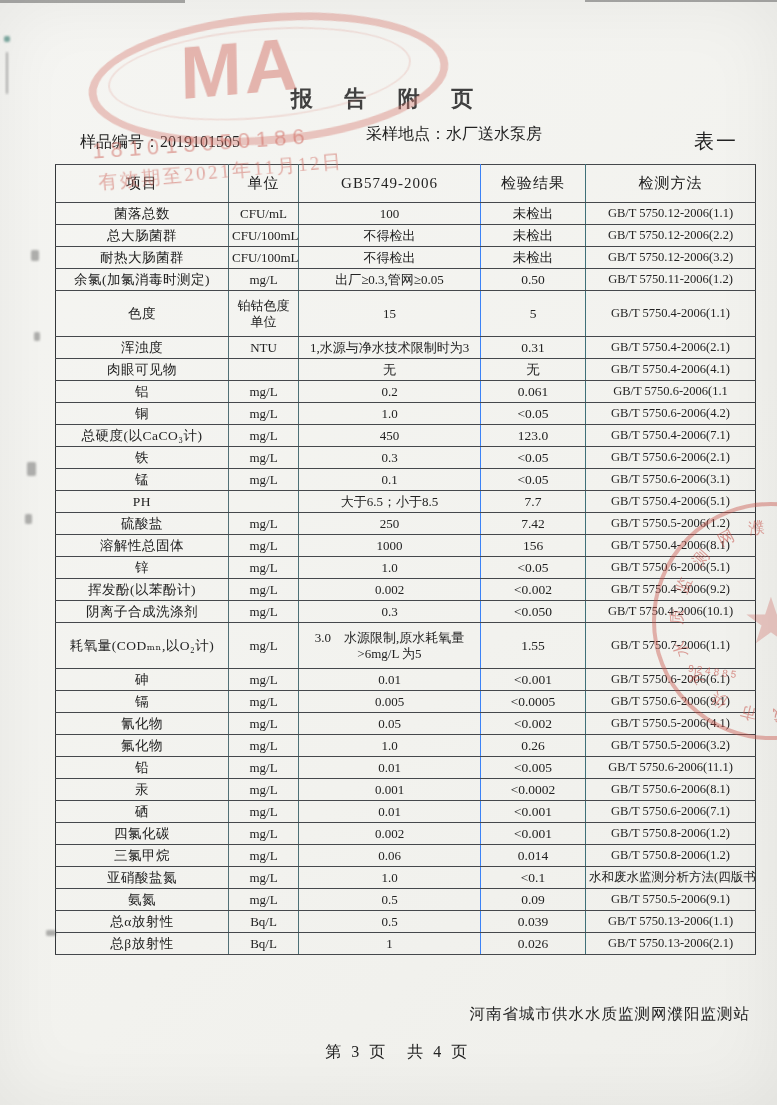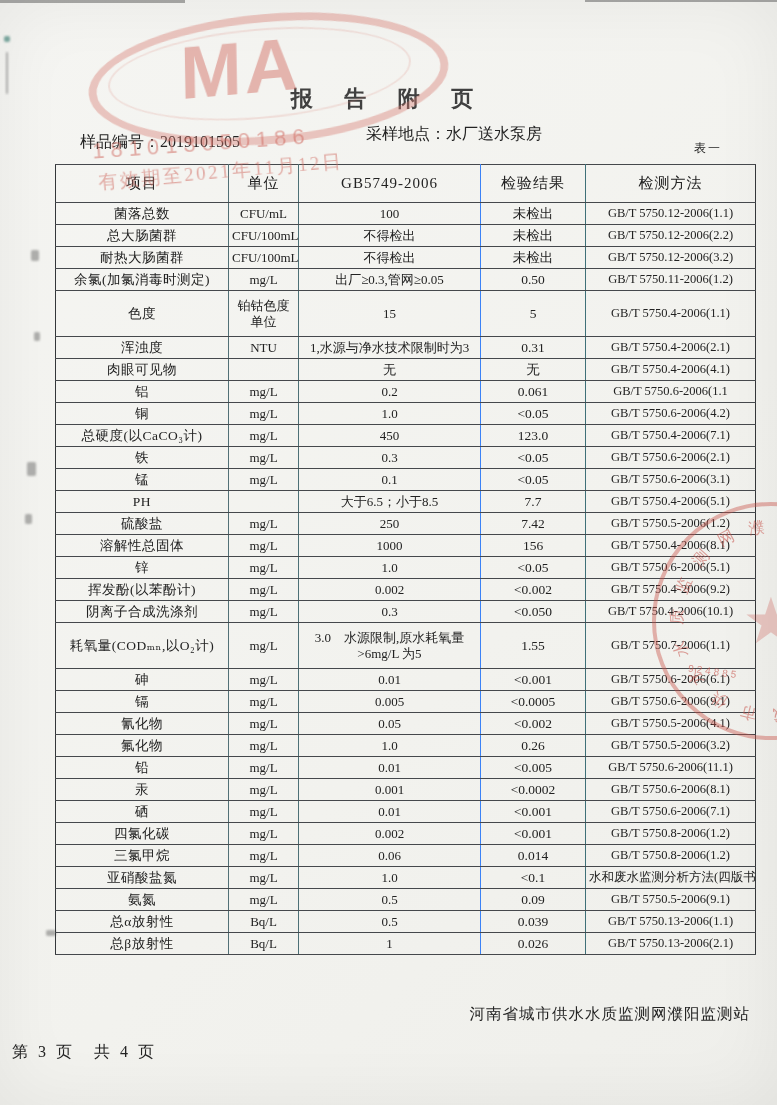--- a/index.html
+++ b/index.html
@@ -10,21 +10,21 @@
     font-family:"Liberation Serif","DejaVu Serif",serif;
     color:#232323;
   }
   
   .title{
     position:absolute;top:84px;left:0;width:100%;text-align:center;
     font-size:22px;font-weight:bold;letter-spacing:13px;color:#404040;
   }
   .info-sample{position:absolute;left:80px;top:132px;font-size:16px;}
   .info-loc{position:absolute;left:366px;top:124px;font-size:16px;}
-  .info-tag{position:absolute;left:694px;top:140px;font-size:12px;letter-spacing:2px;}
+  .info-tag{position:absolute;left:694px;top:128px;font-size:20px;letter-spacing:2px;}
   
   .tblwrap{position:absolute;left:55px;top:152px;width:700px;z-index:2;}
   table{border-collapse:collapse;width:700px;table-layout:fixed;background:transparent;margin-top:12px;}
   th,td{
     border-top:1px solid #45484c;border-bottom:1px solid #45484c;
     text-align:center;vertical-align:middle;padding:0 3px;line-height:1.18;
     color:#222;font-weight:normal;overflow:hidden;
   }
   table{border:1.5px solid #34373a;}
   col.w0{width:173px;}col.w1{width:70px;}col.w2{width:182px;}col.w3{width:105px;}col.w4{width:170px;}
@@ -80,21 +80,21 @@
     position:absolute;left:50%;top:50%;transform:translate(-50%,-50%);
     font-size:64px;color:rgba(201,80,72,0.28);
   }
   .seal-num{
     position:absolute;left:688px;top:666px;z-index:6;font-size:10px;
     letter-spacing:3px;color:rgba(198,78,70,0.6);transform:rotate(8deg);
     font-family:"Liberation Sans","DejaVu Sans",sans-serif;
   }
   
   .footer-org{position:absolute;right:27px;top:1004px;font-size:15.5px;letter-spacing:1px;}
-  .page-ind{position:absolute;left:12px;width:60%;text-align:left;top:1042px;font-size:16px;letter-spacing:3px;}
+  .page-ind{position:absolute;left:4px;width:60%;text-align:right;top:1042px;font-size:16px;letter-spacing:3px;}
   
   .art{position:absolute;background:rgba(45,45,45,0.35);border-radius:2px;filter:blur(0.8px);}
   .art.teal{background:rgba(58,125,114,0.65);}
   .topline{position:absolute;background:rgba(70,70,70,0.45);filter:blur(0.5px);}
 </style>
 </head>
 <body>
 
 <div class="topline" style="left:0;top:0;width:185px;height:3px;"></div>
 <div class="topline" style="left:585px;top:0;width:192px;height:2px;"></div>

